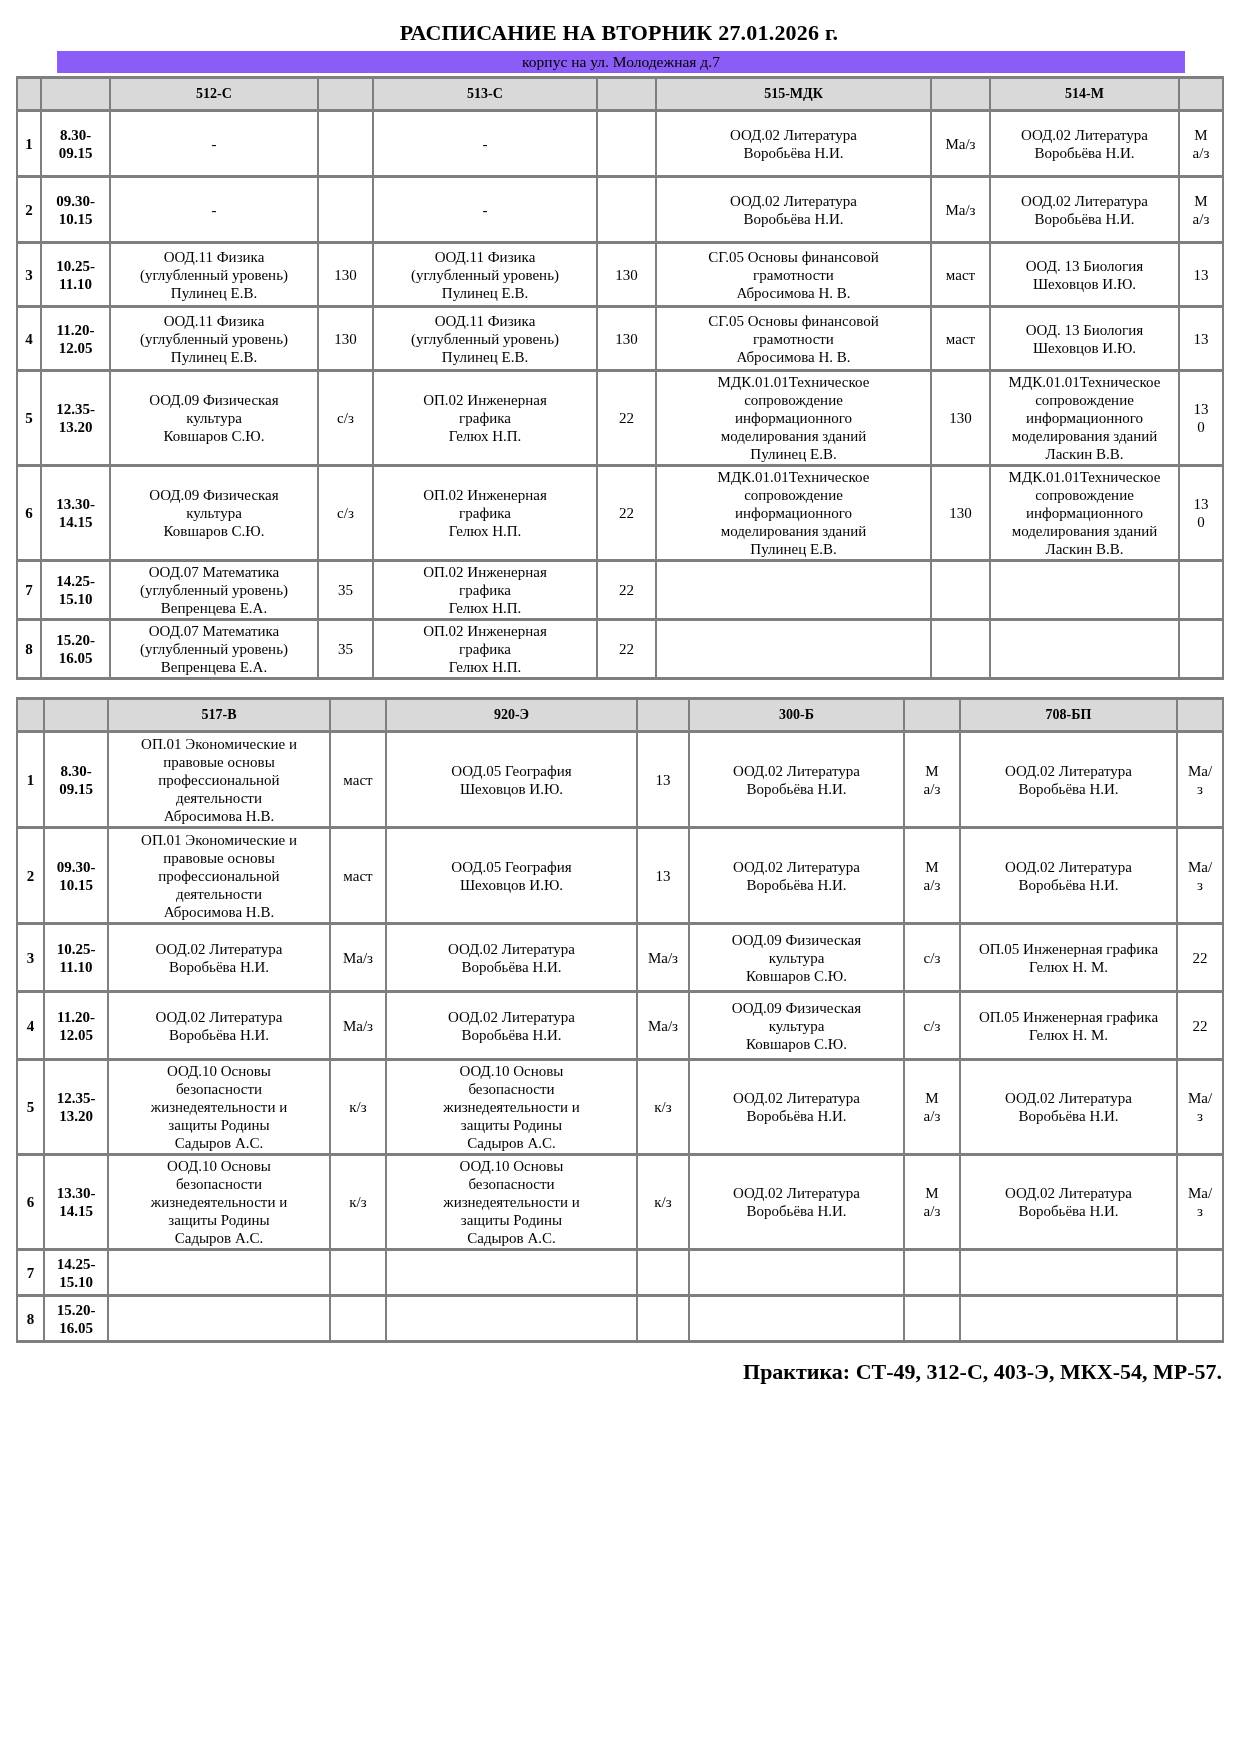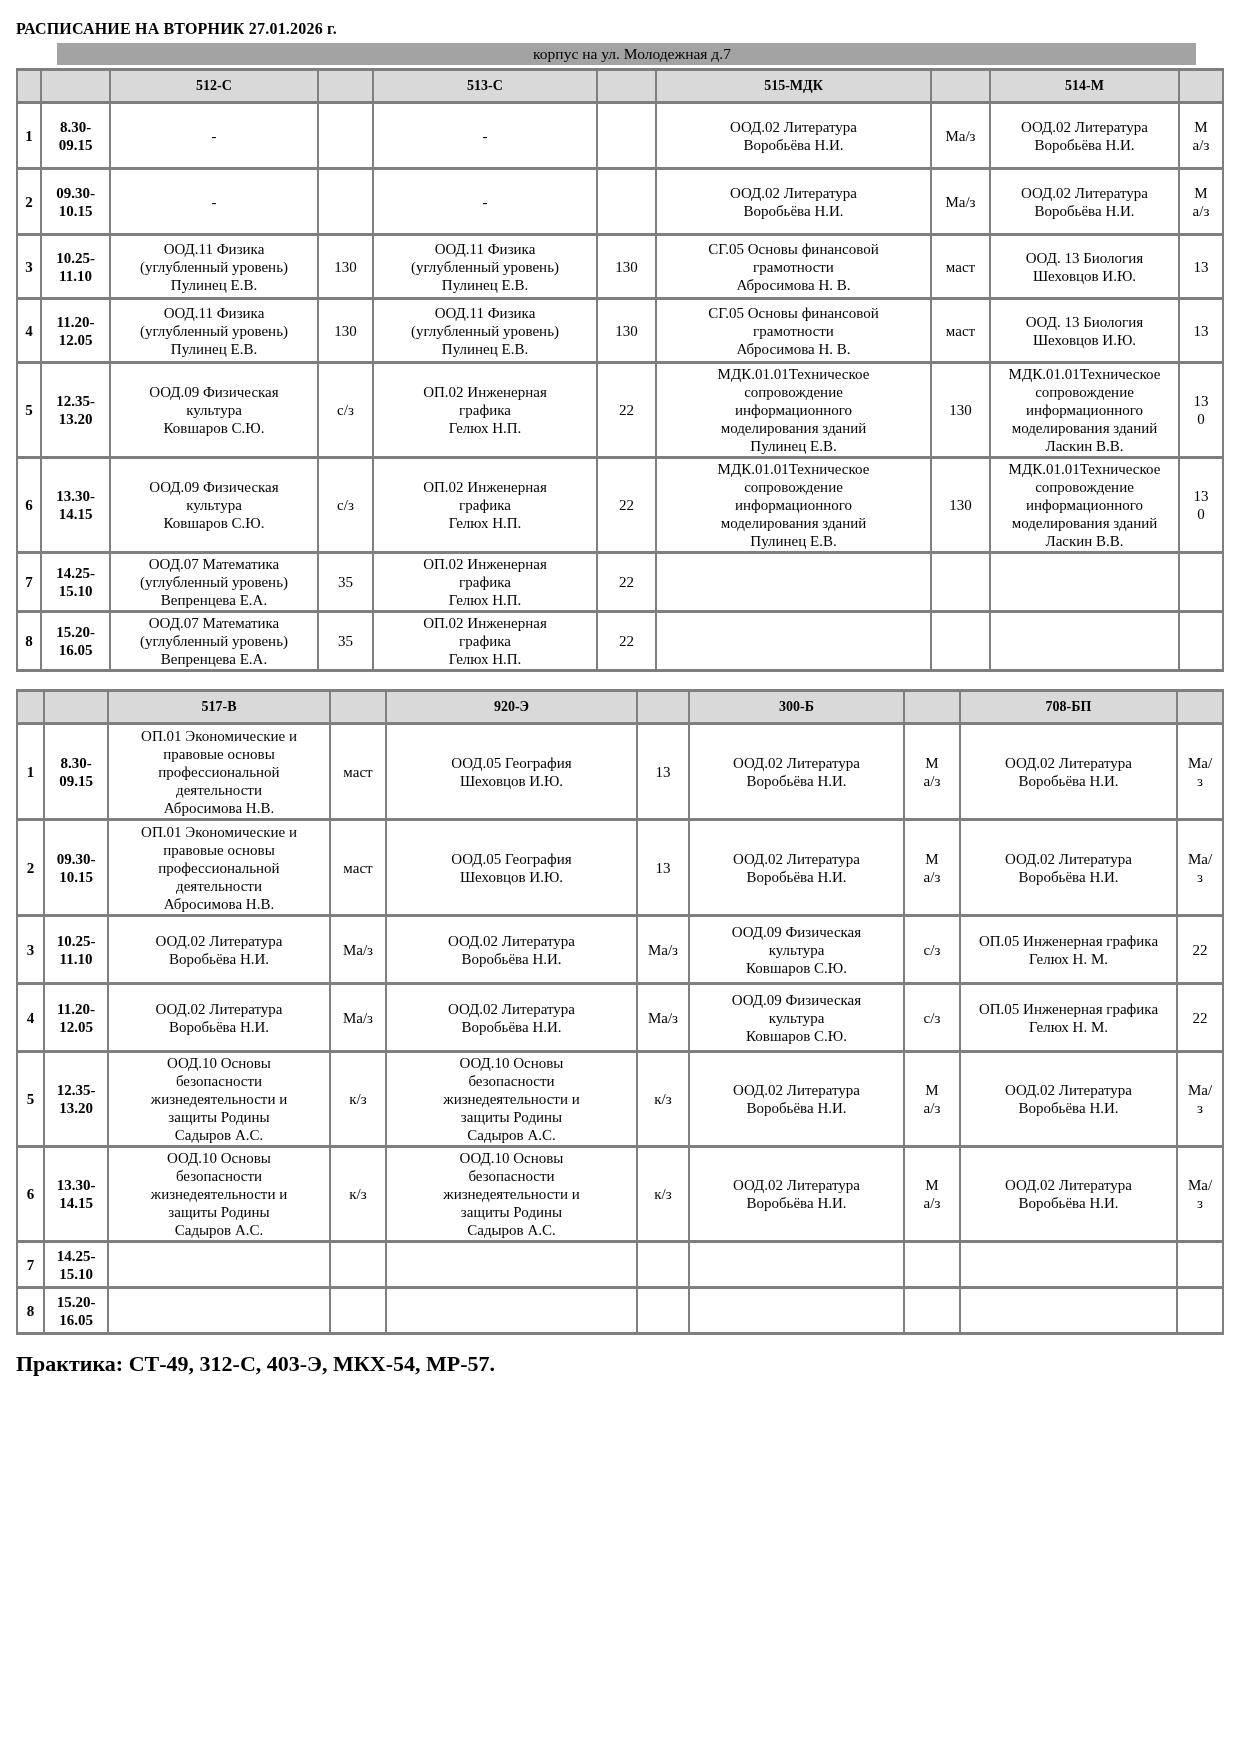--- a/index.html
+++ b/index.html
@@ -3,27 +3,27 @@
 <meta charset="utf-8">
 <style>
   html,body{margin:0;padding:0;background:#ffffff;}
   body{
     width:1241px;height:1755px;
     font-family:"Liberation Serif","DejaVu Serif",serif;
     color:#000;position:relative;overflow:hidden;
   }
   .page{padding-top:20px;}
   .title{
-    width:1206px;margin:0 0 5px 16px;text-align:left;
-    font-weight:bold;font-size:16px;letter-spacing:0.2px;
+    width:1206px;margin:0 0 5px 16px;text-align:center;
+    font-weight:bold;font-size:22px;letter-spacing:0.2px;
   }
   .banner{
     width:1128px;margin-left:57px;margin-bottom:3px;
-    background:#a3a3a3;text-align:center;
-    font-size:15.5px;line-height:22px;height:22px;padding-left:11px;
+    background:#8b5cf6;text-align:center;
+    font-size:15.5px;line-height:22px;height:22px;
   }
   table.schedule{
     border-collapse:collapse;table-layout:fixed;
     margin-left:16px;width:1206px;
     border:2px solid #262626;
   }
   table.schedule td,table.schedule th{
     border:2px solid #7f7f7f;
     border-top-width:3px;border-bottom-width:3px;
     text-align:center;vertical-align:middle;
@@ -41,21 +41,21 @@
   #t1 tbody tr:nth-child(3),#t1 tbody tr:nth-child(4){height:64px;}
   #t1 tbody tr:nth-child(5),#t1 tbody tr:nth-child(6){height:92px;}
   #t1 tbody tr:nth-child(7),#t1 tbody tr:nth-child(8){height:55px;}
   
   #t2 tbody tr:nth-child(1),#t2 tbody tr:nth-child(2){height:96px;}
   #t2 tbody tr:nth-child(3),#t2 tbody tr:nth-child(4){height:68px;}
   #t2 tbody tr:nth-child(5),#t2 tbody tr:nth-child(6){height:90px;}
   #t2 tbody tr:nth-child(7),#t2 tbody tr:nth-child(8){height:46px;}
   #t2{margin-top:17px;}
   .footer{
-    width:1206px;margin:16px 0 0 16px;text-align:left;
+    width:1206px;margin:16px 0 0 16px;text-align:right;
     font-weight:bold;font-size:22px;
   }
 </style>
 </head>
 <body>
 
 <div class="page">
 
   <div class="title">РАСПИСАНИЕ НА ВТОРНИК 27.01.2026 г.</div>
 

